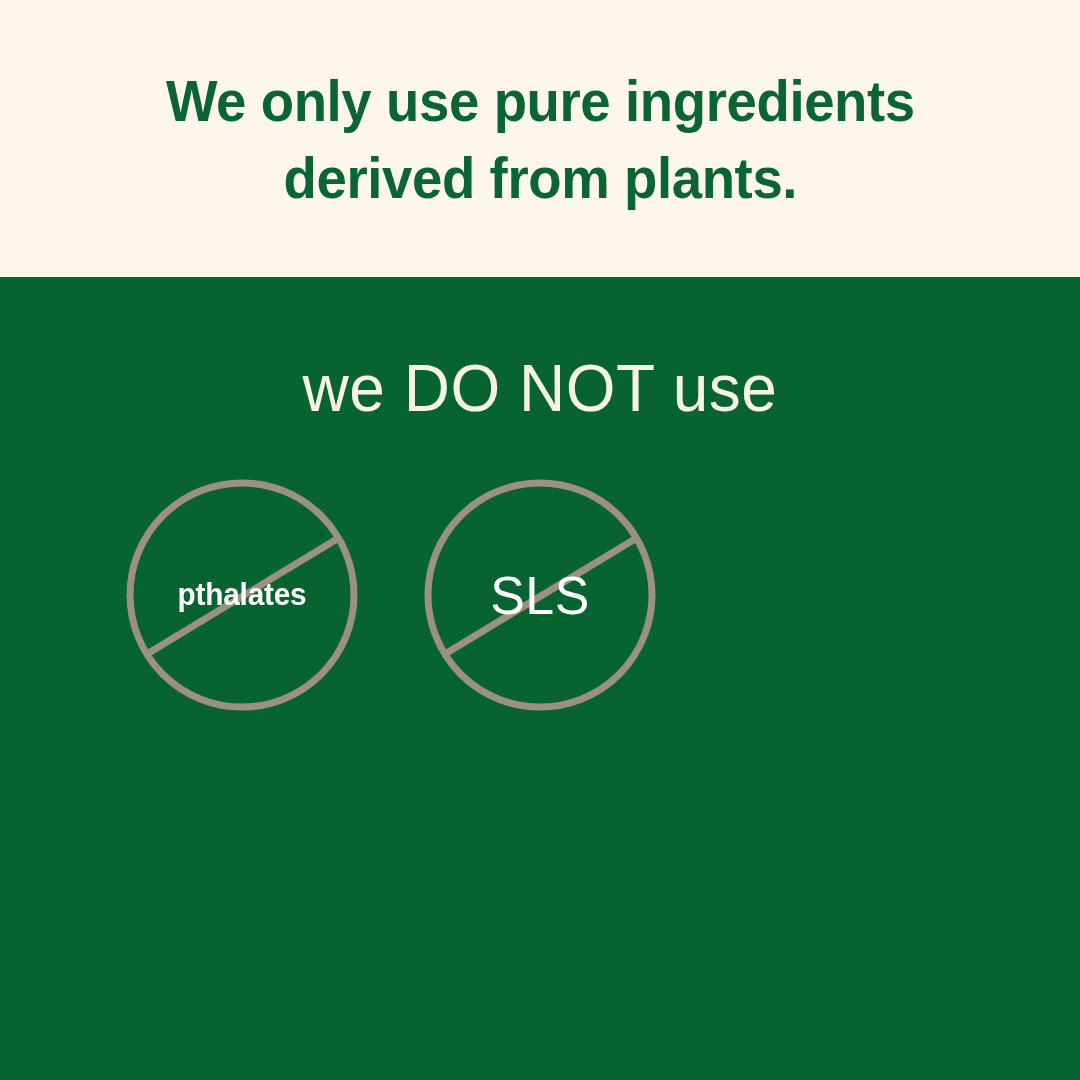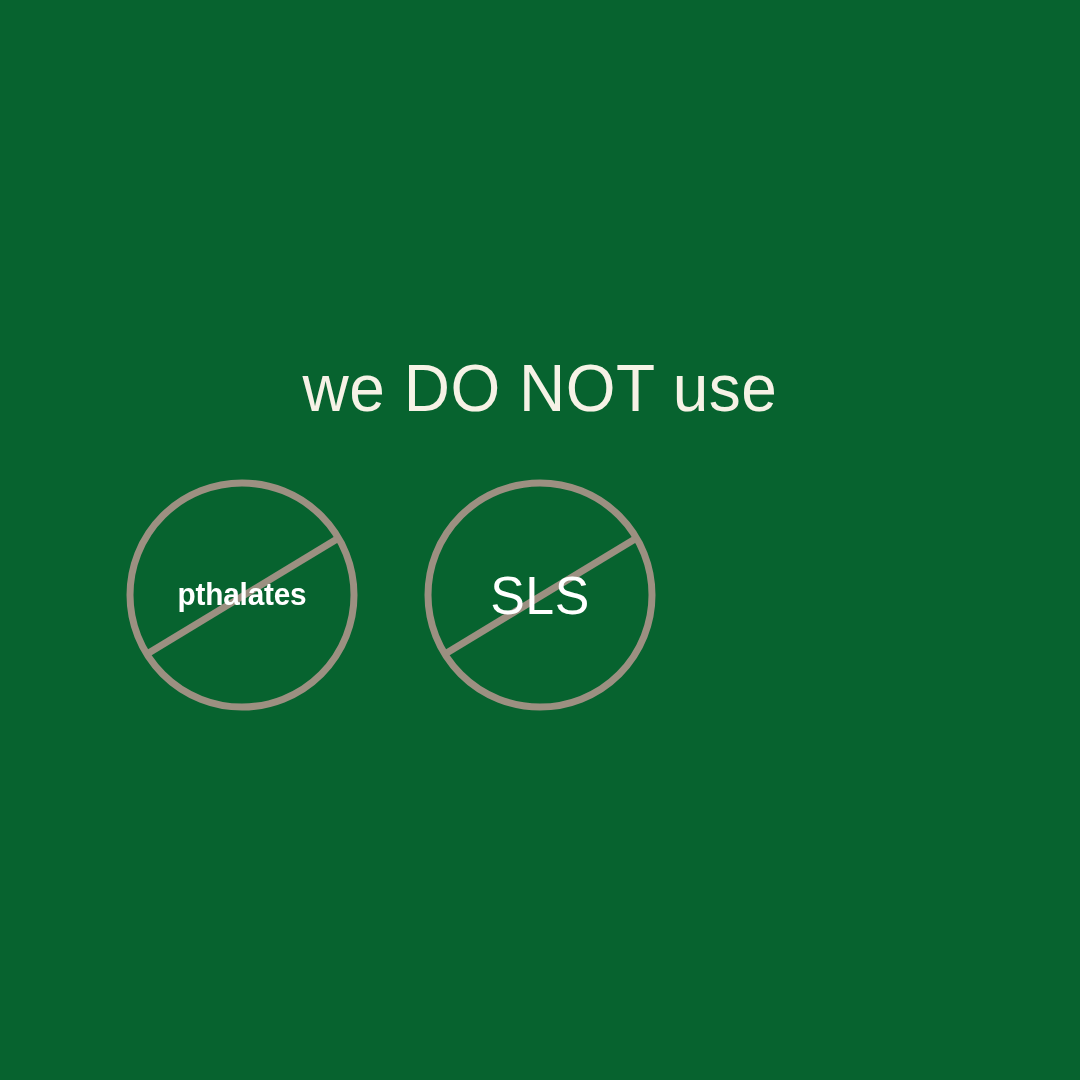--- a/index.html
+++ b/index.html
@@ -128,20 +128,24 @@
   #badge-2 { left: 722px; top: 202px; }
   #badge-3 { left: 126px; top: 481px; }
   #badge-4 { left: 424px; top: 481px; }
   #badge-5 { left: 722px; top: 481px; }
 </style>
 </head>
 <body>
 
 <div id="page">
 
+  <div id="header-band">
+    <h1 id="headline">We only use pure ingredients
+derived from plants.</h1>
+  </div>
 
   <div id="body-band">
 
     <h2 id="subhead">we DO NOT use</h2>
 
     <div id="badge-grid">
 
       <div class="badge" id="badge-0">
         <svg viewBox="0 0 232 232" aria-hidden="true">
           <circle cx="116" cy="116" r="112" fill="none" stroke="#9C9081" stroke-width="7"></circle>

